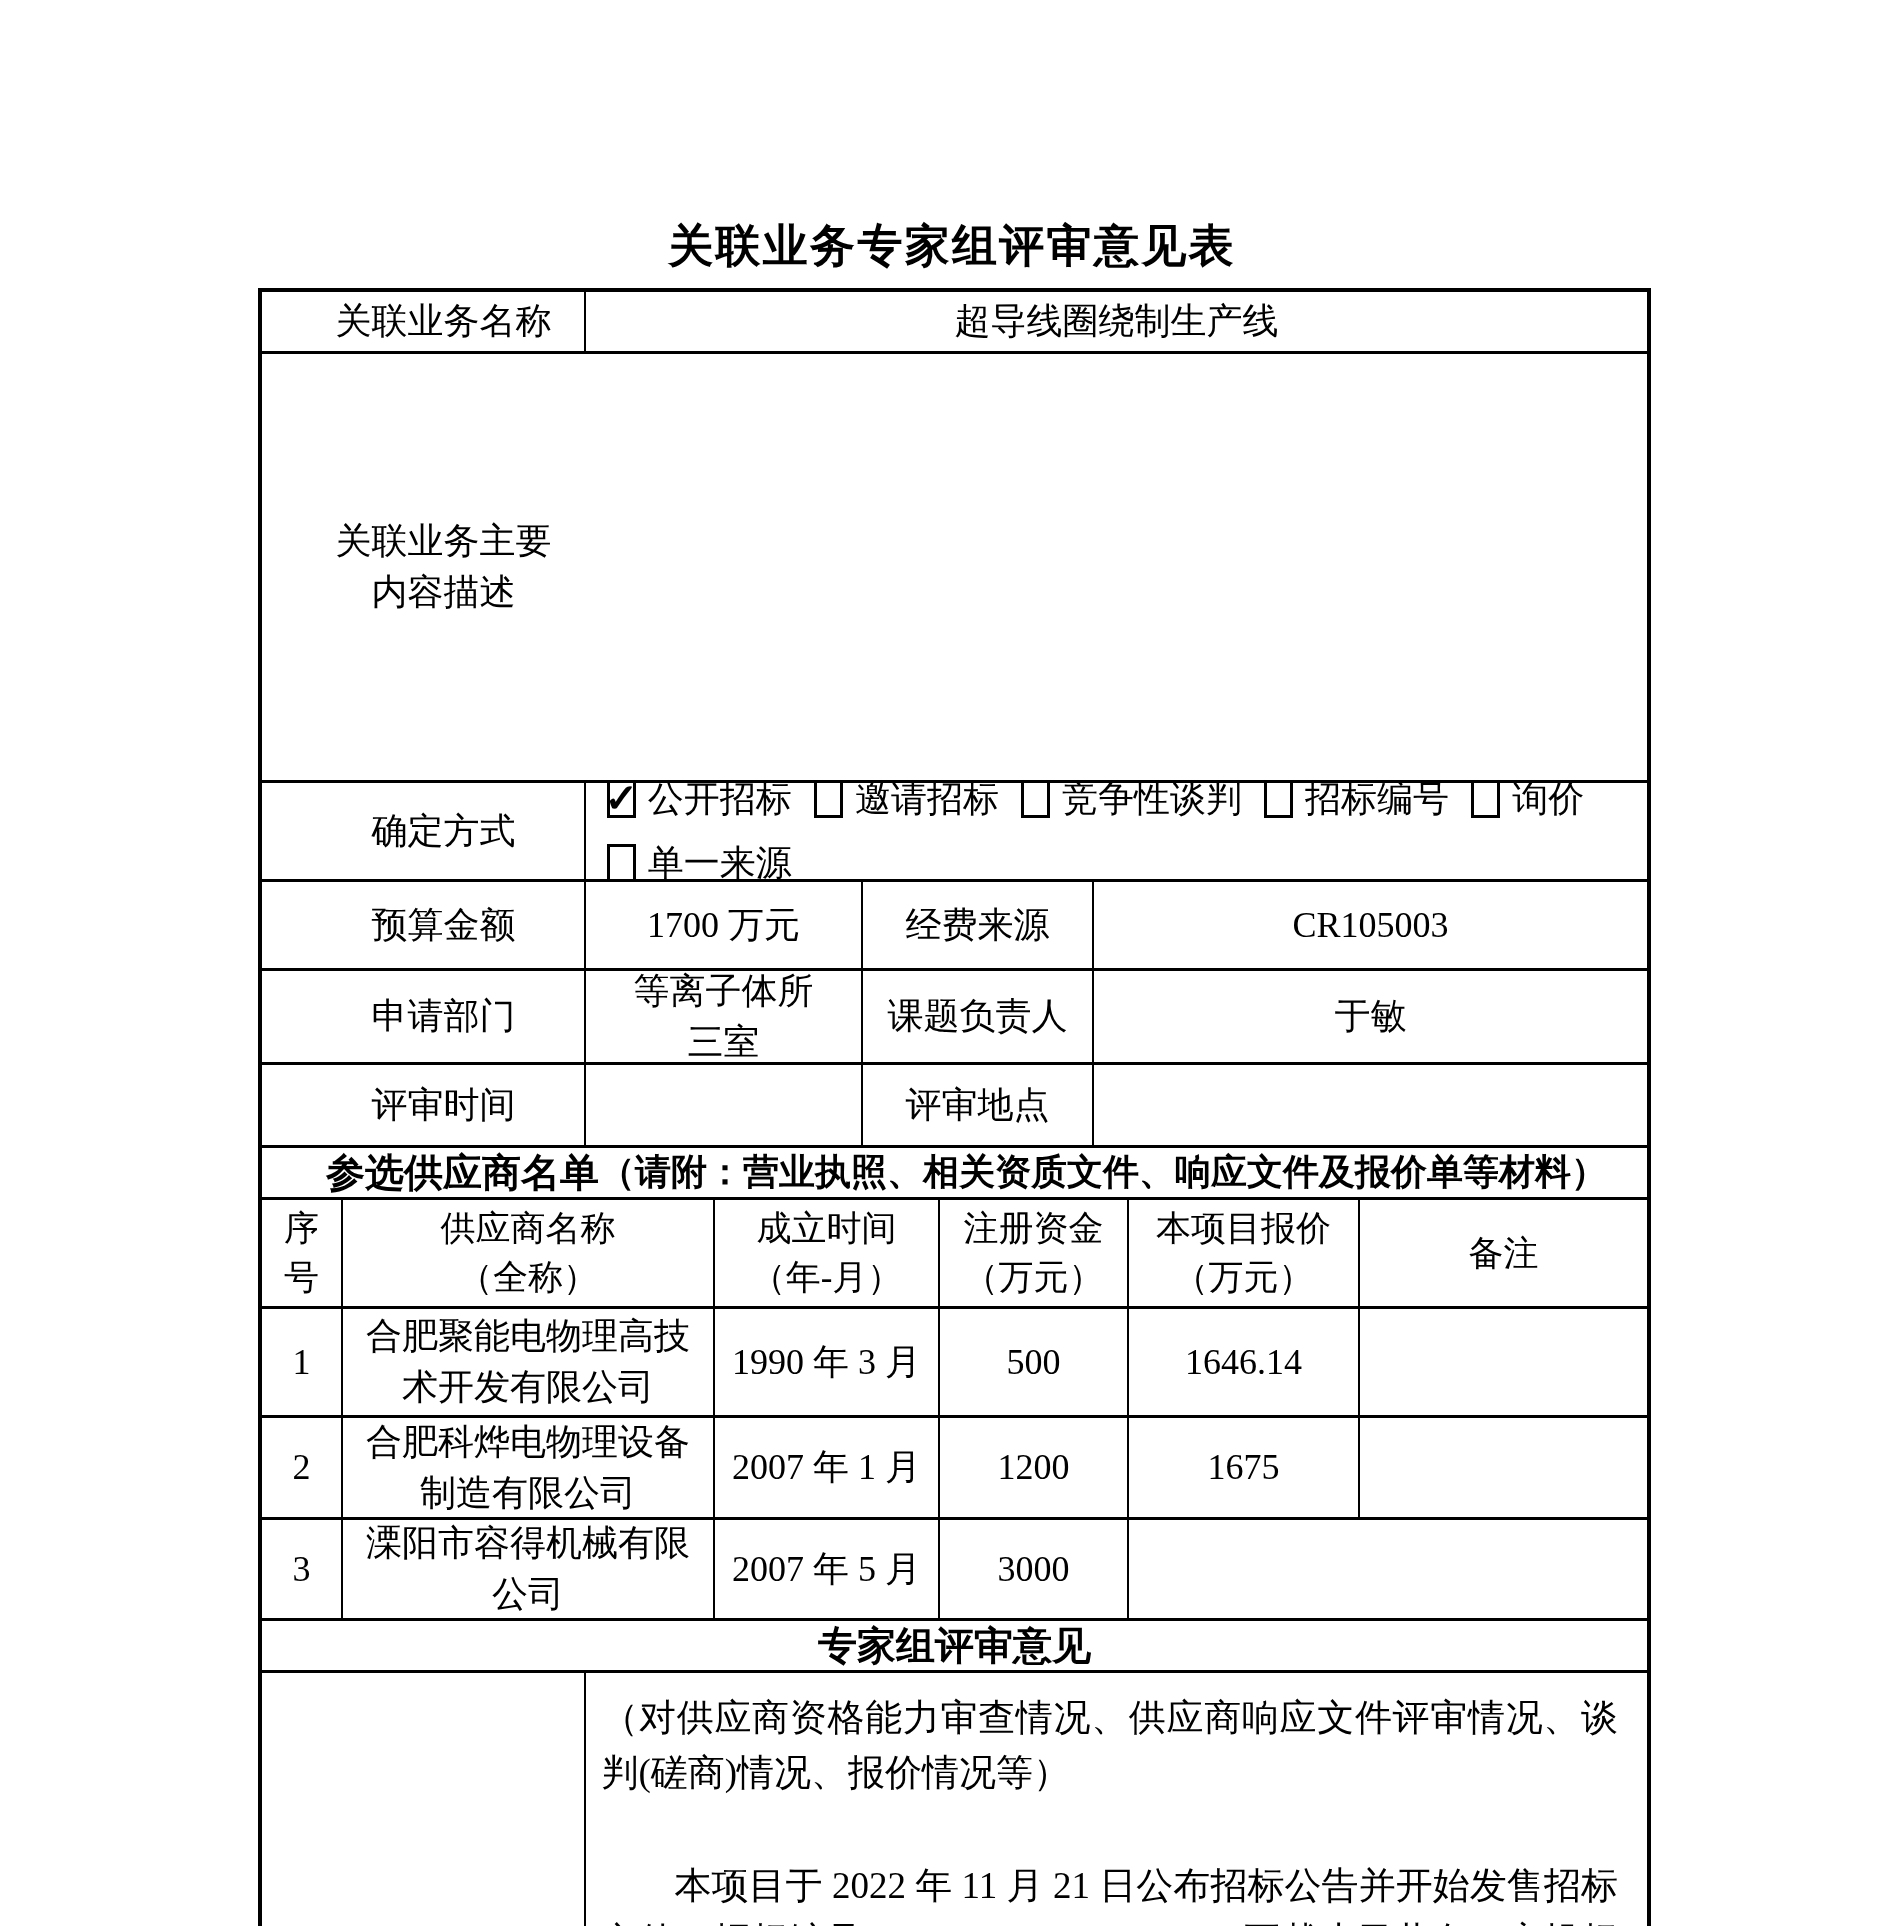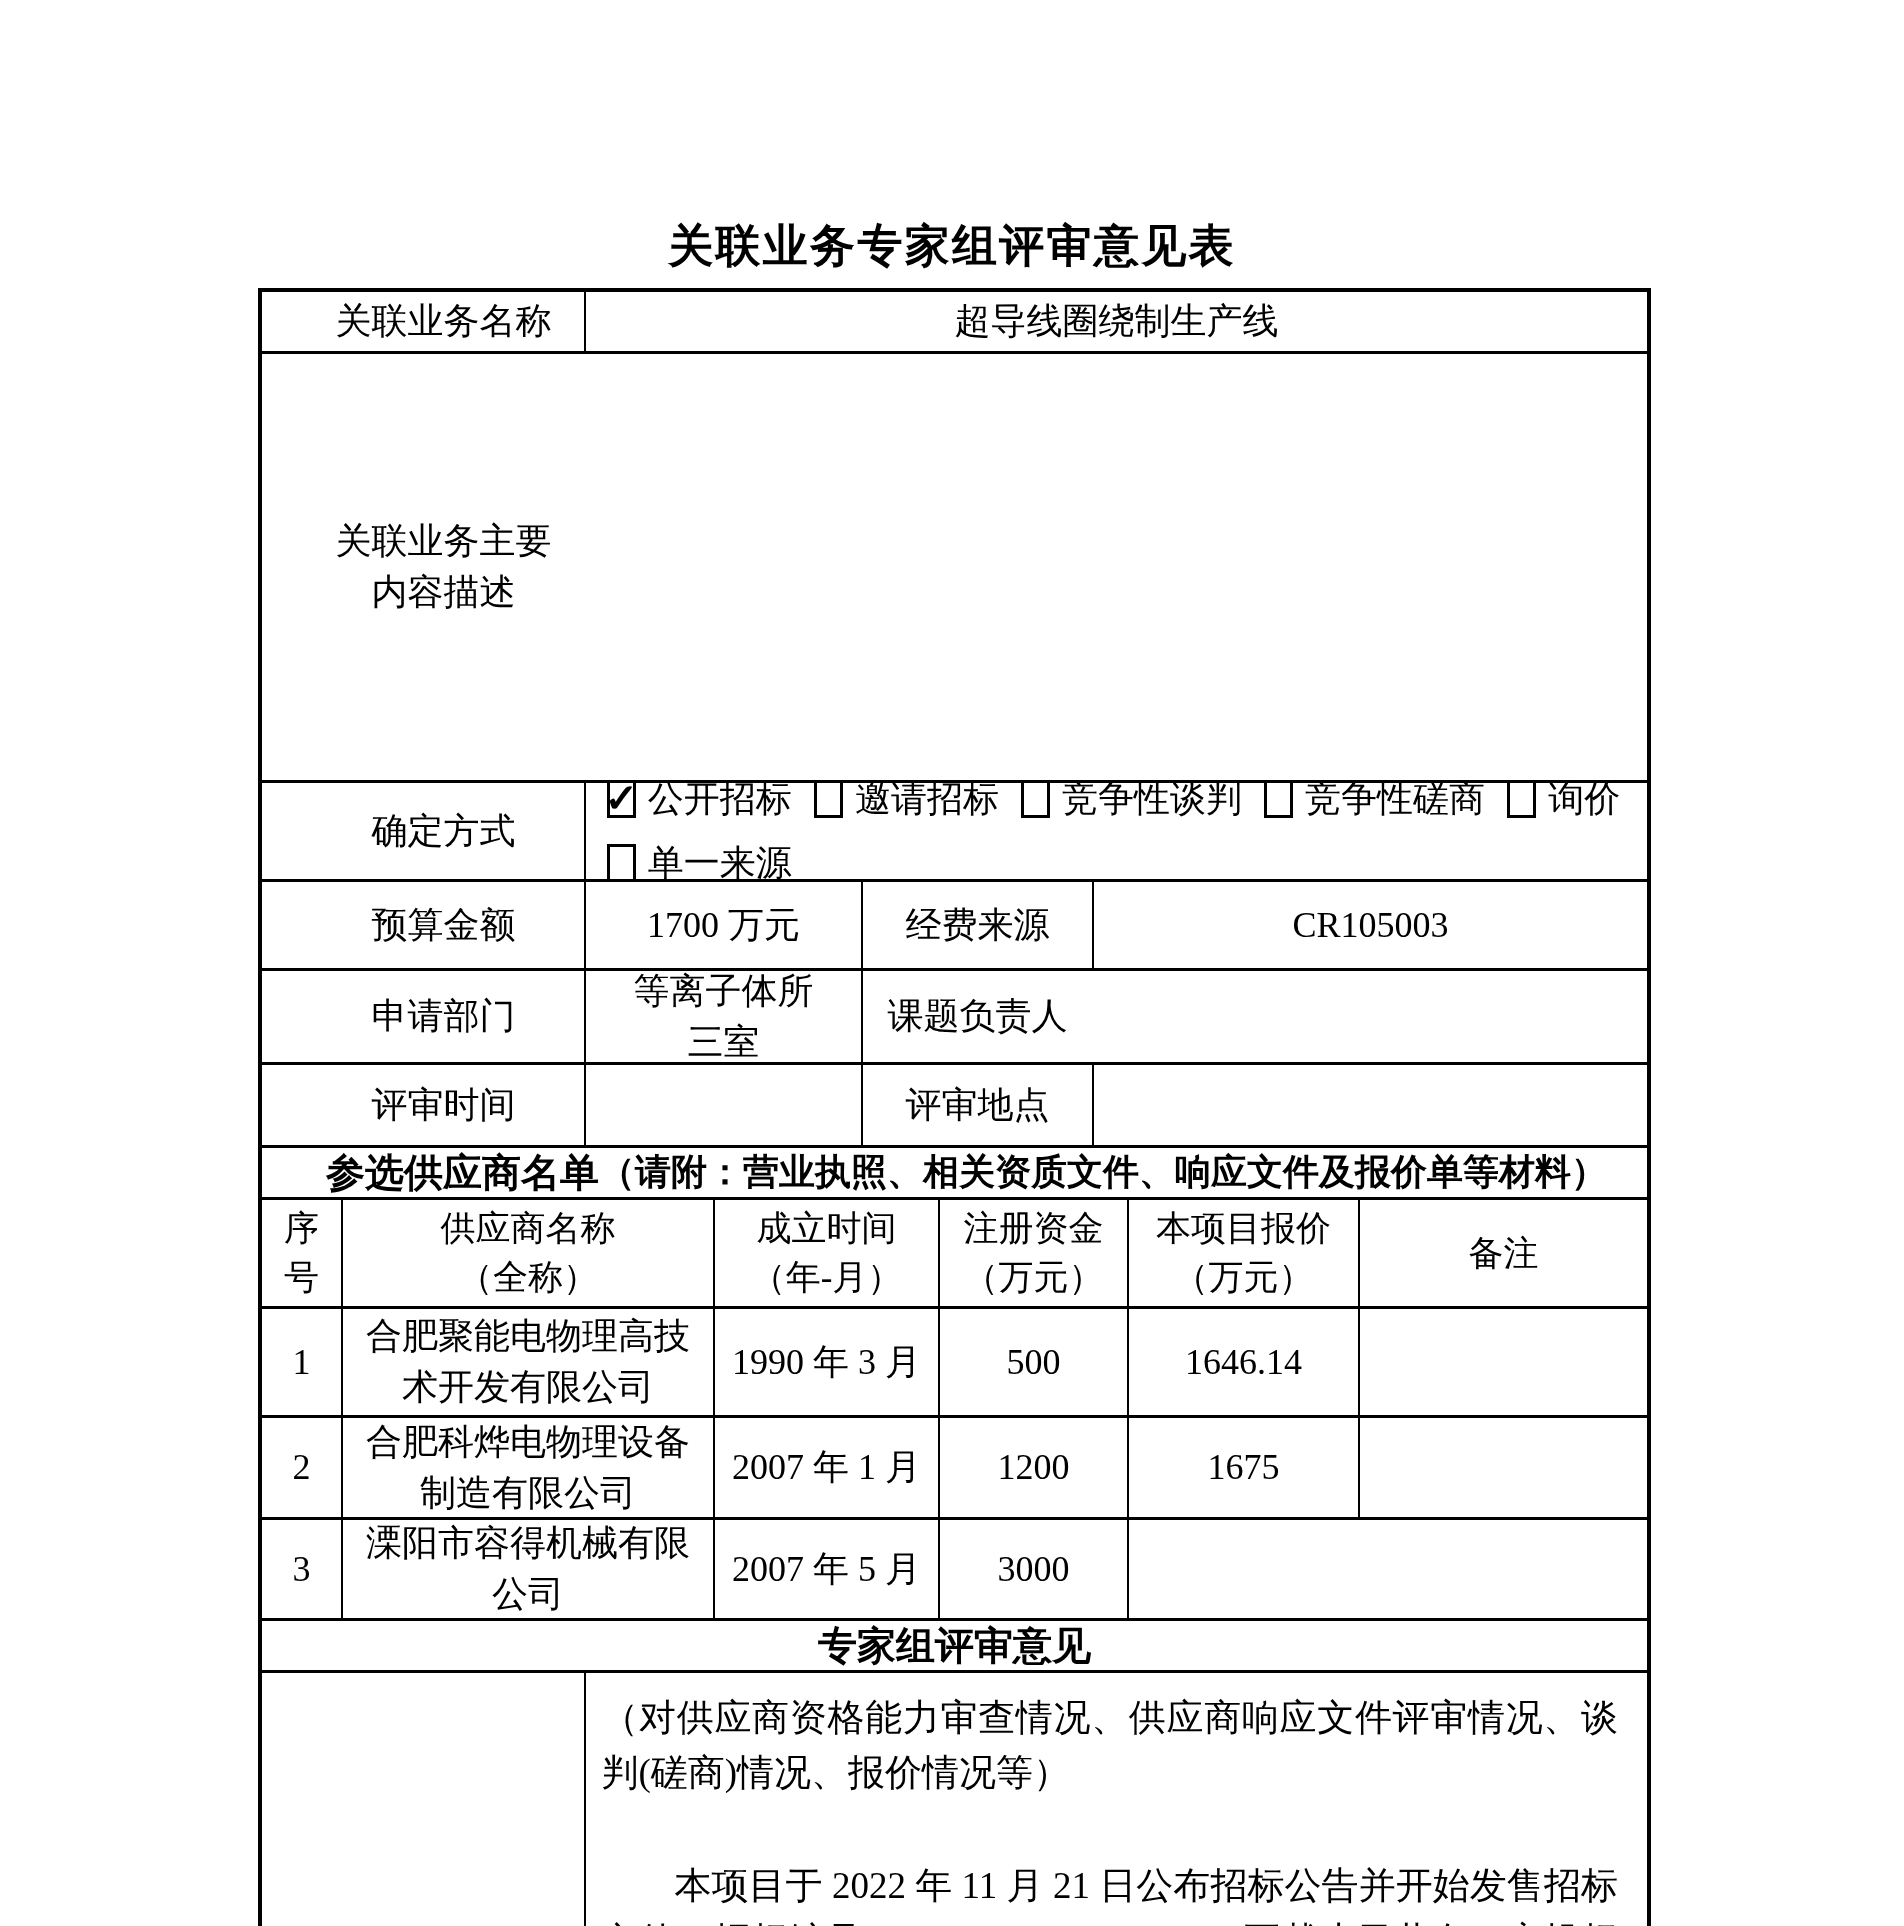--- a/index.html
+++ b/index.html
@@ -154,21 +154,21 @@
           <span class="opt">
             <span class="cbox"></span>
             <span>邀请招标</span>
           </span>
           <span class="opt">
             <span class="cbox"></span>
             <span>竞争性谈判</span>
           </span>
           <span class="opt">
             <span class="cbox"></span>
-            <span>竞争性磋商</span>
+            <span>招标编号</span>
           </span>
           <span class="opt">
             <span class="cbox"></span>
             <span>询价</span>
           </span>
         </div>
         <div class="check-line">
           <span class="opt">
             <span class="cbox"></span>
             <span>单一来源</span>
@@ -182,20 +182,21 @@
       <div class="cell c-v1">1700 万元</div>
       <div class="cell c-l2">经费来源</div>
       <div class="cell c-rest">CR105003</div>
     </div>
 
     <div class="row" style="height:94px">
       <div class="cell cfirst c-lab">申请部门</div>
       <div class="cell c-v1">等离子体所
 三室</div>
       <div class="cell c-l2">课题负责人</div>
+      <div class="cell c-rest">于敏</div>
     </div>
 
     <div class="row" style="height:83px">
       <div class="cell cfirst c-lab">评审时间</div>
       <div class="cell c-v1"></div>
       <div class="cell c-l2">评审地点</div>
       <div class="cell c-rest"></div>
     </div>
 
     <div class="row" style="height:52px">

